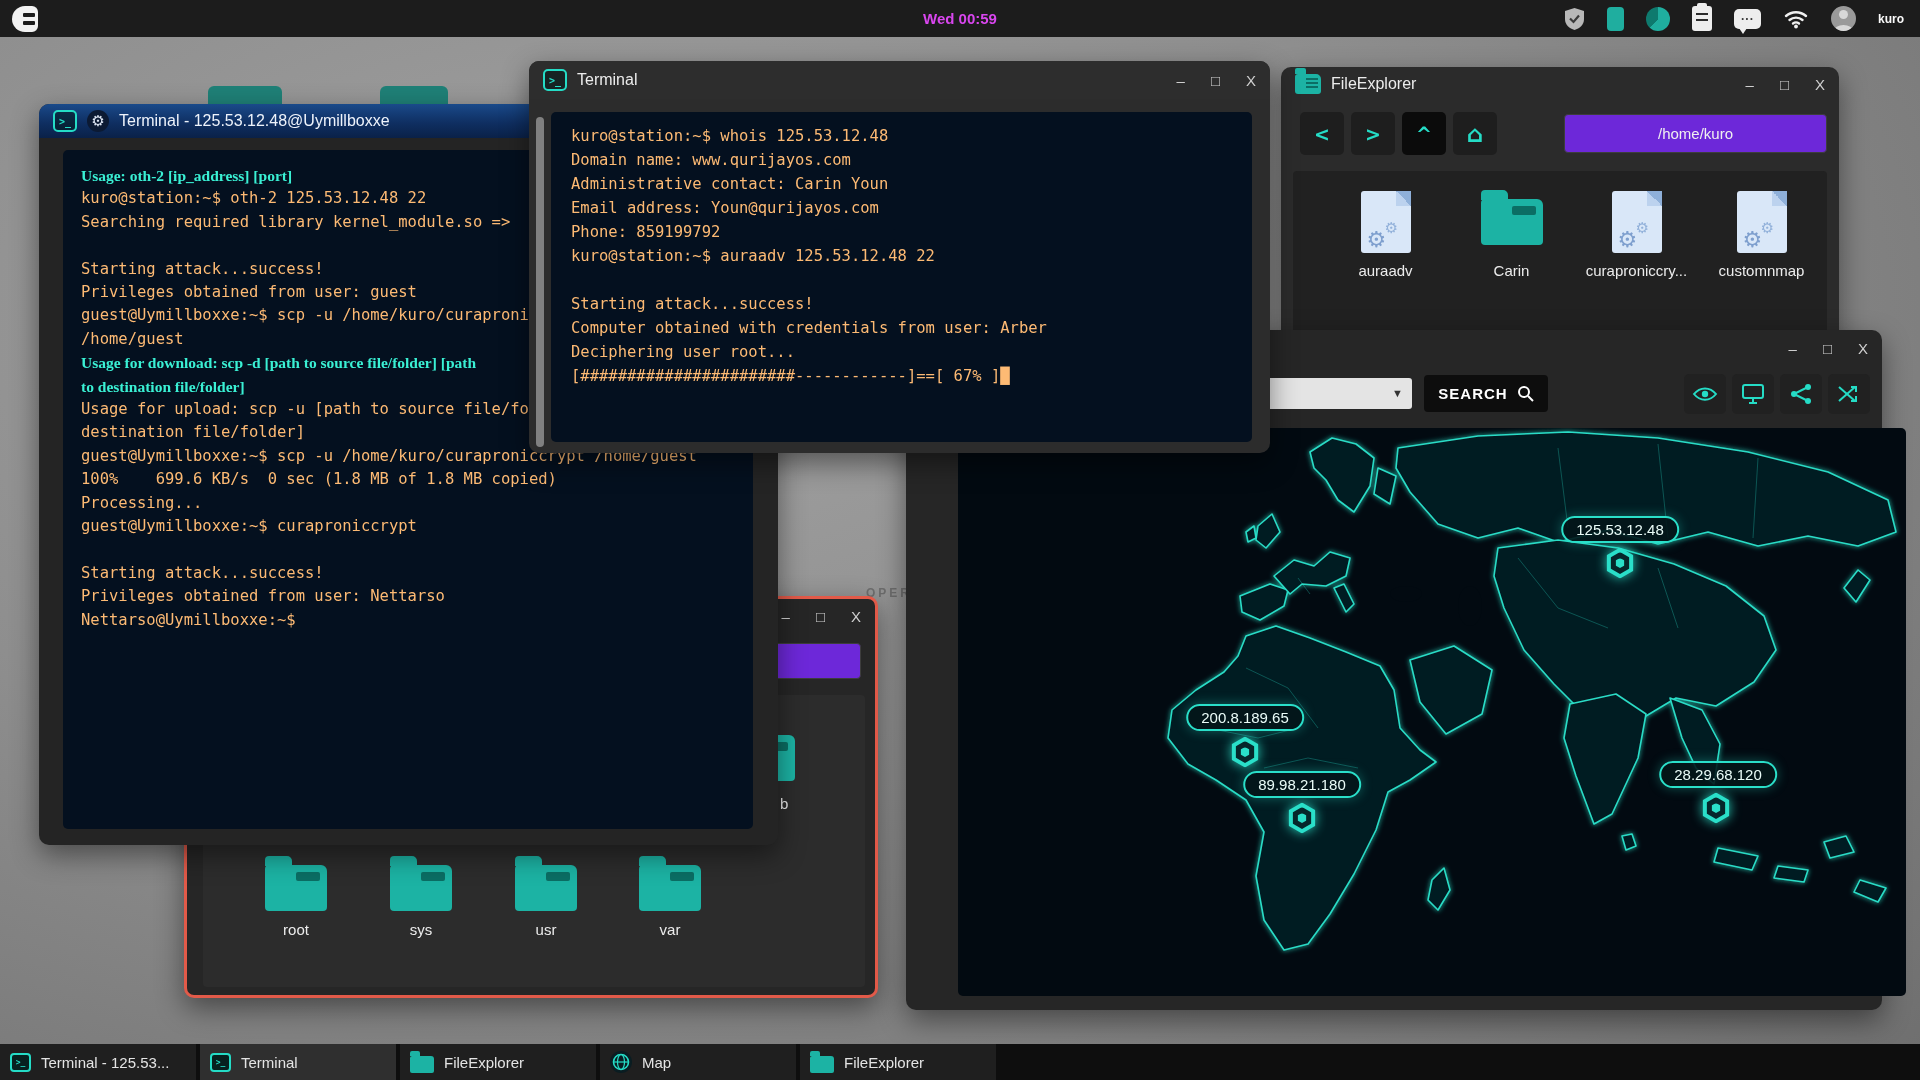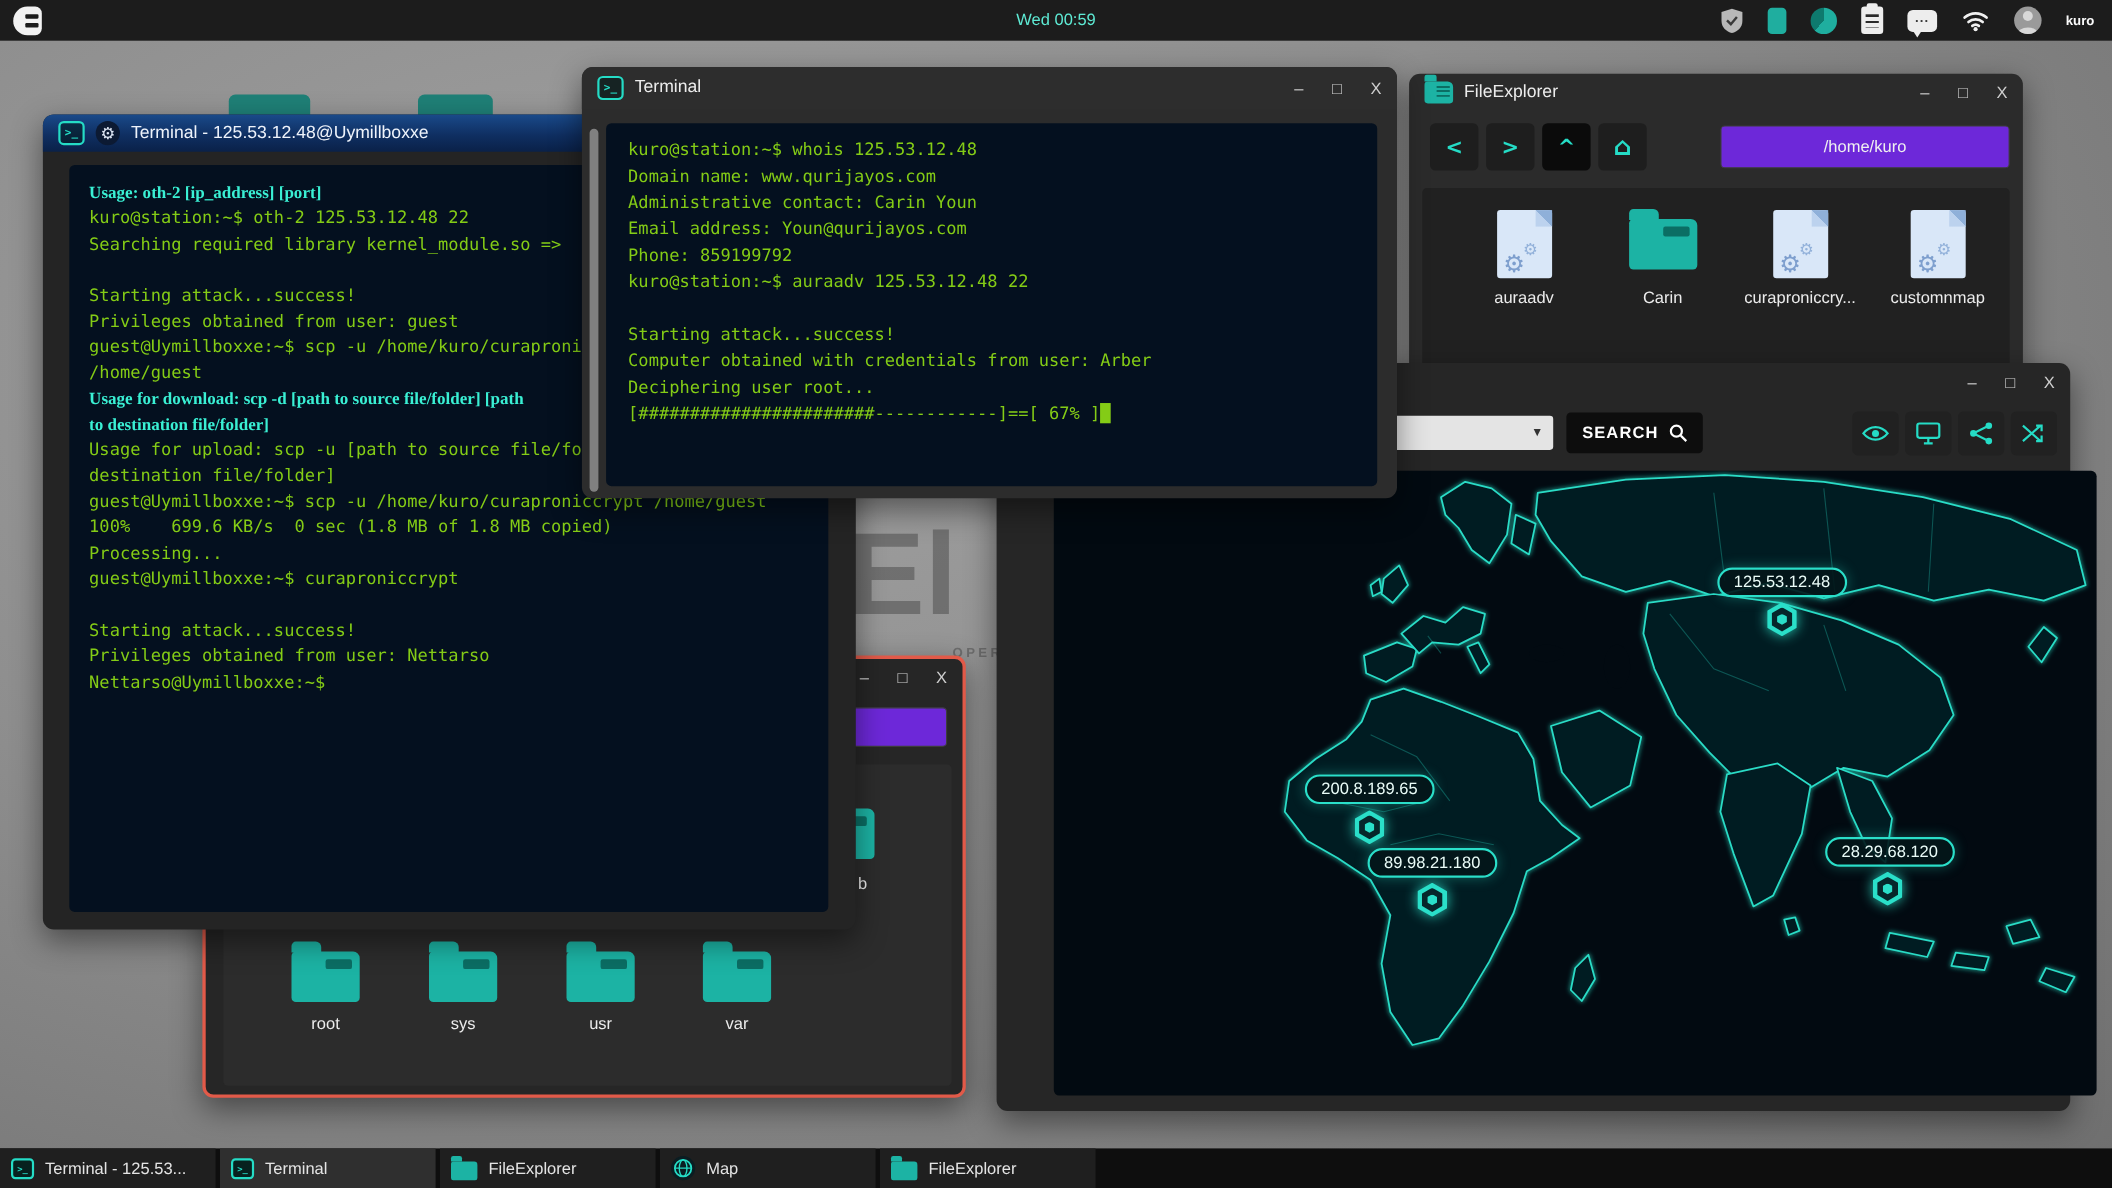--- a/index.html
+++ b/index.html
@@ -13,21 +13,21 @@
     background: radial-gradient(ellipse at 32% 30%, #a2a2a2 0%, #8e8e8e 45%, #6e6e6e 100%);
   }
 
   
   .topbar { position:absolute; top:0; left:0; right:0; height:37px; background:#1c1c1c;
     display:flex; align-items:center; z-index:50; }
   .logo { width:26px; height:26px; margin-left:12px; background:#f2f2f2;
     border-radius:13px 6px 6px 13px; position:relative; }
   .logo::before, .logo::after { content:""; position:absolute; right:3px; width:12px; height:4px; background:#1c1c1c; border-radius:1px; }
   .logo::before { top:7px; } .logo::after { bottom:7px; }
-  .clock { position:absolute; left:50%; transform:translateX(-50%); color:#5eead4; font-size:15px; font-weight:normal; }
+  .clock { position:absolute; left:50%; transform:translateX(-50%); color:#d946ef; font-size:15px; font-weight:bold; }
   .tray { margin-left:auto; display:flex; align-items:center; gap:22px; margin-right:16px; }
   .tray-battery { width:17px; height:24px; background:#1fae9f; border-radius:4px; }
   .tray-pie { width:24px; height:24px; border-radius:50%;
     background: conic-gradient(#1fae9f 0 62%, #0e7a6e 62% 100%); }
   .tray-notes { width:20px; height:25px; background:#ededed; border-radius:3px; position:relative; }
   .tray-notes::before { content:""; position:absolute; top:-3px; left:5px; width:10px; height:5px; background:#ededed; border-radius:2px; }
   .tray-notes::after { content:""; position:absolute; left:4px; right:4px; top:7px; height:12px;
     background: repeating-linear-gradient(#2a2a2a 0 2px, transparent 2px 6px); }
   .tray-chat { width:27px; height:20px; background:#ededed; border-radius:5px; position:relative;
     color:#3a3a3a; font-weight:bold; font-size:12px; text-align:center; line-height:14px; letter-spacing:1px; }
@@ -49,21 +49,21 @@
   .gear-badge { flex:none; width:22px; height:22px; border-radius:50%; background:#0c1a33; color:#dfe7f5;
     display:flex; align-items:center; justify-content:center; font-size:15px; }
   .fe-icon { flex:none; width:26px; height:20px; background:#1cb3a4; border-radius:3px 5px 3px 3px; position:relative; }
   .fe-icon::before { content:""; position:absolute; top:-6px; left:0; width:11px; height:6px; background:#1cb3a4; border-radius:2px 2px 0 0; }
   .fe-icon::after { content:""; position:absolute; top:4px; right:3px; width:12px; height:10px;
     background: repeating-linear-gradient(#0b6e64 0 2px, transparent 2px 4px); }
 
   
   .term-body { position:absolute; background:#04101f; border-radius:5px; padding:14px 18px; overflow:hidden; }
   pre.tline { margin:0; font-family:"DejaVu Sans Mono", monospace; font-size:15.5px; line-height:23.4px;
-    white-space:pre; color:#84cc16; }
+    white-space:pre; color:#fdba74; }
   #terminal2 pre.tline { line-height:24px; }
   pre.bold { font-weight:bold; color:#3af0d4;font-family:Liberation Serif, serif; }
   .tbar-blue { background:linear-gradient(180deg, #1a4a8a 0%, #0f2f62 55%, #0a2148 100%); border-radius:10px 10px 0 0; color:#eef3fb; }
   .scrollbar-v { position:absolute; background:#8f8f8f; border-radius:4px; opacity:.85; }
 
   
   .navbtn { position:absolute; width:44px; height:43px; background:#1e1e1e; border-radius:5px;
     color:#25dcc6; font-weight:bold; font-size:19px; display:flex; align-items:center; justify-content:center;
     font-family:"DejaVu Sans", sans-serif; }
   .navbtn.pressed { background:#0b0b0b; }
@@ -118,21 +118,20 @@
   .desk-tab { position:absolute; height:22px; background:#1f8077; border-radius:6px 6px 2px 2px; z-index:1; }
   .wlogo { position:absolute; z-index:1; font-weight:bold; color:rgba(78,78,78,.55); }
 </style>
 </head>
 <body>
 
 <div id="screen">
 
   <div class="desk-tab" style="left:208px; top:86px; width:74px;"></div>
   <div class="desk-tab" style="left:380px; top:86px; width:68px;"></div>
-  <div class="wlogo" style="left:770px; top:462px; font-size:106px;">El</div>
   <div class="wlogo" style="left:866px; top:586px; font-size:12px; letter-spacing:3px;">OPER</div>
 
   <div class="win" id="fe2" style="left:184px; top:596px; width:694px; height:402px; border:3px solid #e25a49; background:#262626; z-index:2;">
     <div class="tbar" style="height:34px;">
       <span class="fe-icon"></span>
       <div class="wctrl">
         <span>–</span>
         <span>□</span>
         <span>X</span>
       </div>

